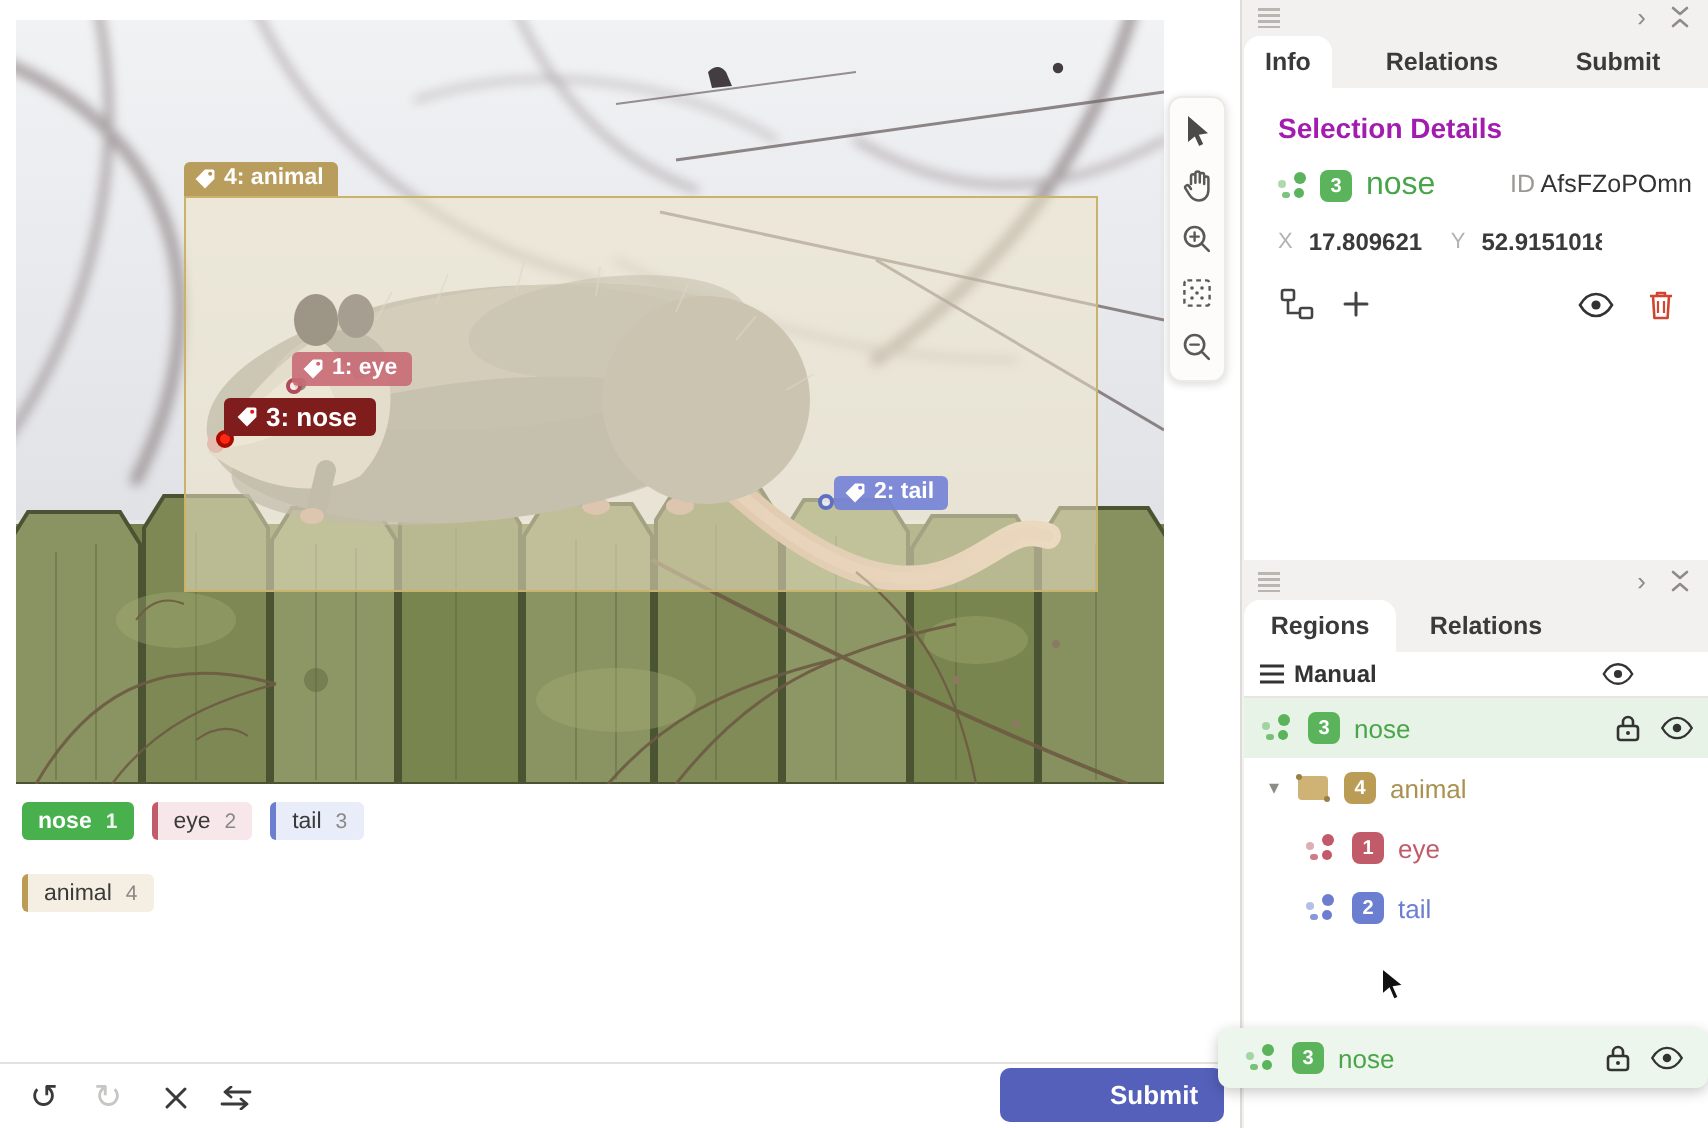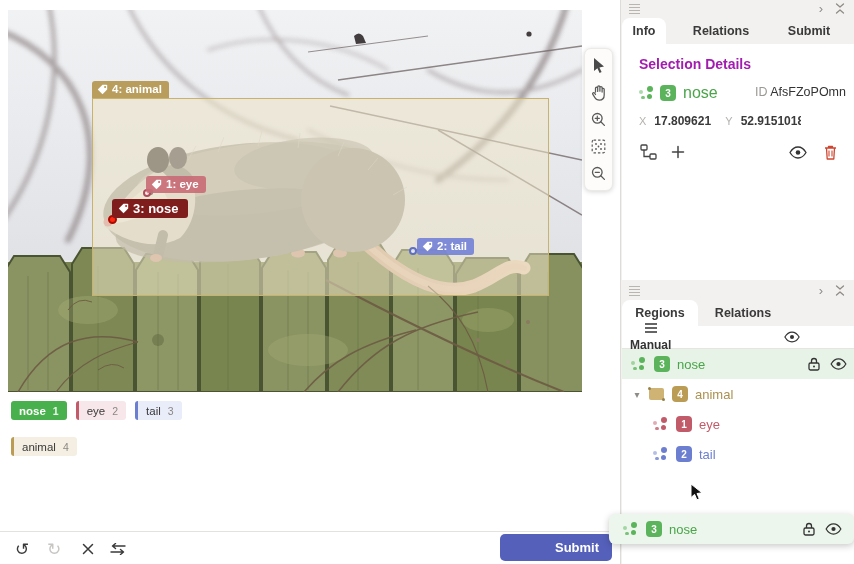--- a/index.html
+++ b/index.html
@@ -85,21 +85,21 @@
   .coord-val { font-weight:600; color:#3a3a3a; white-space:nowrap; overflow:hidden; }
   .xw { width:57px; } .yw { width:60px; }
   .info-actions { position:absolute; left:14px; top:96px; width:205px; height:24px; }
   .ia { position:absolute; top:0; width:24px; height:24px; display:flex; align-items:center;
     justify-content:center; cursor:pointer; }
 
   #regions-panel { position:absolute; left:1px; top:282px; width:233px; height:282px; }
   #regions-body { position:absolute; left:0; top:44px; width:233px; height:238px; background:#fff; }
   .rp-toolbar { height:23px; border-bottom:1px solid #e7e5e2; display:flex; align-items:center;
     padding-left:8px; gap:6px; font-size:12px; font-weight:700; color:#333; }
-  .rp-group { display:flex; align-items:center; gap:5px; cursor:pointer;flex-direction:column; }
+  .rp-group { display:flex; align-items:center; gap:5px; cursor:pointer; }
   .rp-sort { display:flex; align-items:center; gap:4px; cursor:pointer; margin-left:12px;margin-top:40px; }
   .rp-eye { margin-left:10px; cursor:pointer; display:flex; align-items:center; }
 
   .rrow { position:relative; height:30px; display:flex; align-items:center; font-size:13px; cursor:pointer; }
   .rrow.selected { background:#e7f3e7; }
   .badge { min-width:16px; height:16px; border-radius:4px; color:#fff; font-size:10px; font-weight:700;
     display:inline-flex; align-items:center; justify-content:center; padding:0 4px; }
   .b-green { background:#5bb45b; } .b-tan { background:#bb9c55; }
   .b-red { background:#c25b69; } .b-blue { background:#6c7ed0; }
   .t-green { color:#4aa54a; } .t-tan { color:#ab9150; }

